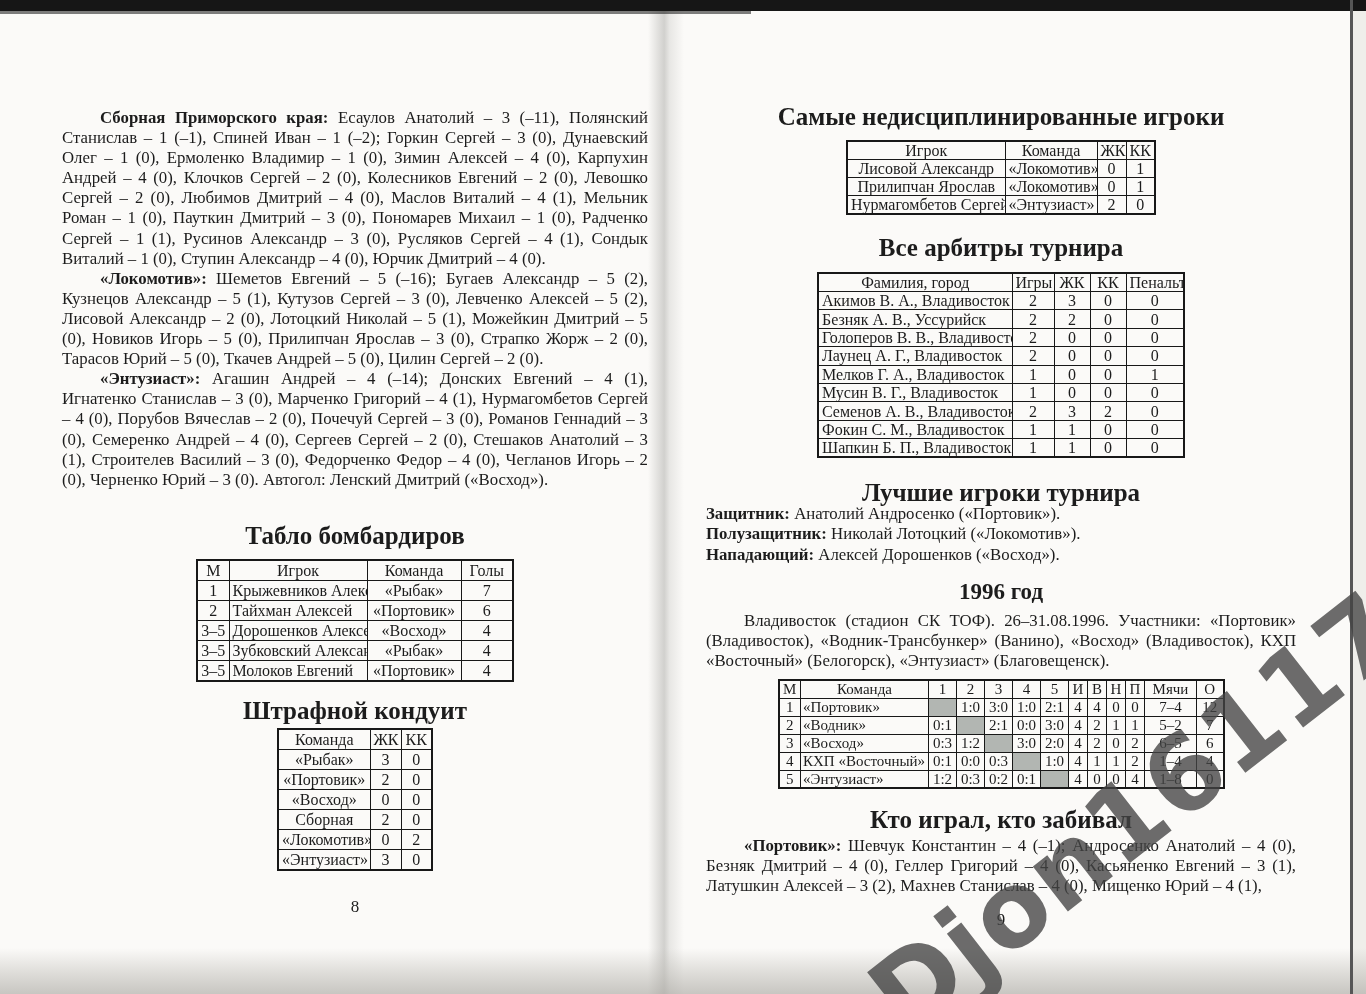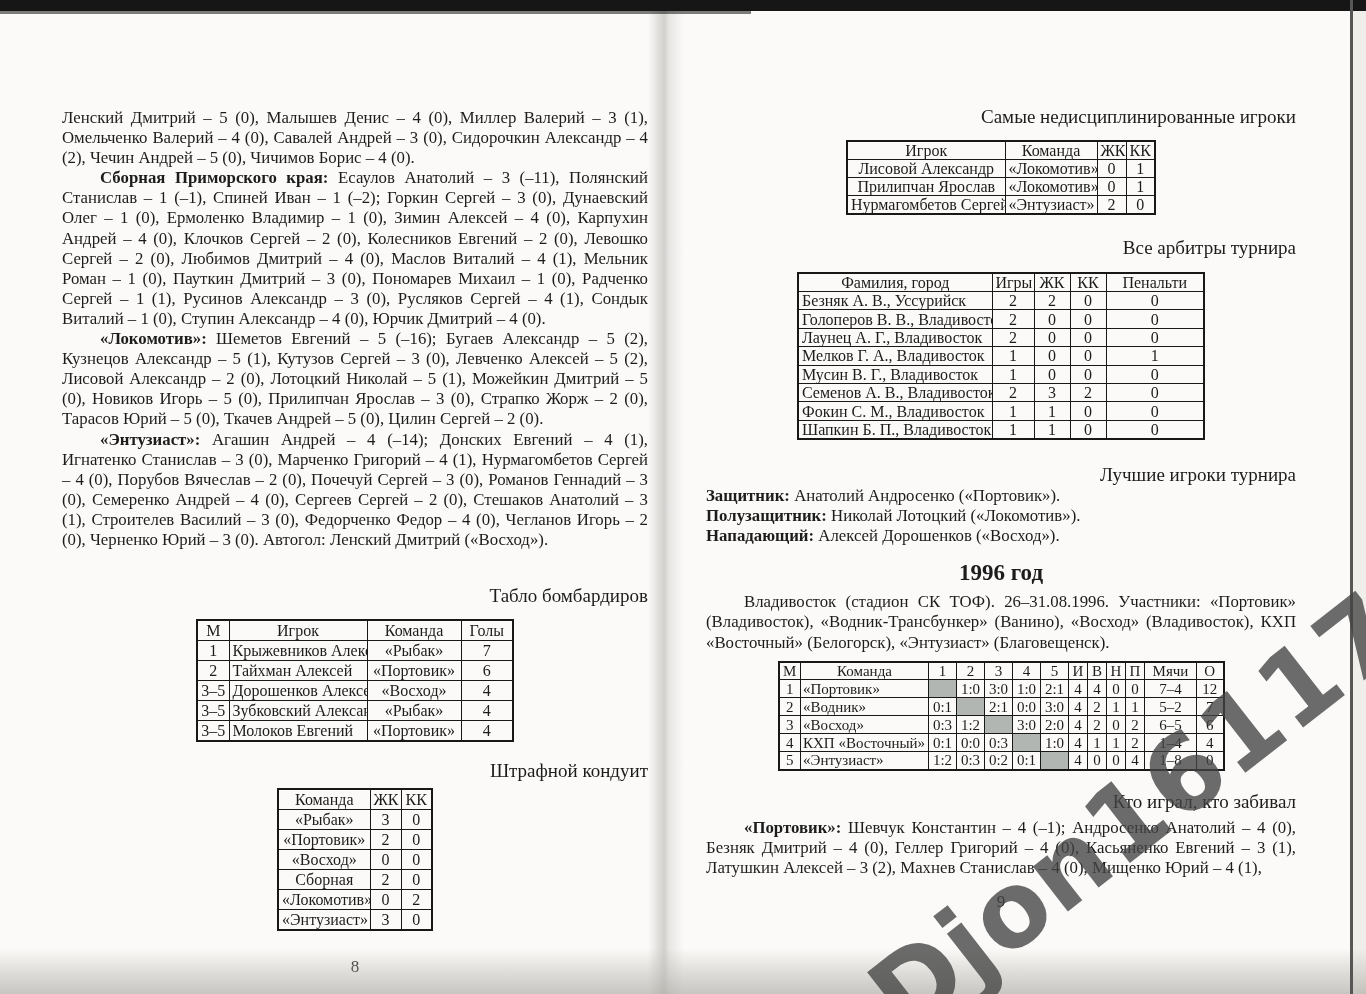--- a/index.html
+++ b/index.html
@@ -26,21 +26,21 @@
   .band-bottom{position:absolute;left:0;top:948px;width:100%;height:46px;
     background:linear-gradient(to bottom,rgba(186,184,178,0) 0%,rgba(186,184,178,.45) 55%,rgba(172,170,164,.65) 100%);z-index:2;}
   
   .page{position:absolute;z-index:1;}
   .page-left{left:62px;top:108px;width:586px;}
   .page-right{left:706px;top:106px;width:590px;}
   
   .para{margin:0;text-align:justify;text-indent:38px;font-size:16.8px;line-height:20.1px;}
   .para.no-indent{text-indent:0;}
   .lead{font-weight:bold;}
-  .h-sec{margin:0;text-align:right;font-weight:normal;font-size:19px;line-height:22px;}
+  .h-sec{margin:0;text-align:center;font-weight:bold;font-size:25px;line-height:22px;}
   .h-year{margin:0;text-align:center;font-weight:bold;font-size:23px;line-height:26px;}
   .bp-line{font-size:16.8px;line-height:20.2px;}
   .pagenum{text-align:center;font-size:17px;}
   
   table{border-collapse:collapse;margin:0 auto;table-layout:fixed;border:2px solid #181818;}
   th,td{border:1.5px solid #181818;text-align:center;padding:0 3px;overflow:hidden;white-space:nowrap;
     font-weight:normal;font-size:16px;height:20px;line-height:19px;}
   td.diag{background:var(--diagonal_cell);}
   .t-scorers{width:318px;}
   .t-scorers th:nth-child(1){width:32px;}
@@ -49,21 +49,21 @@
   .t-scorers td:nth-child(2){text-align:left;}
   .t-pen{width:156px;}
   .t-pen th:nth-child(2){width:31px;}
   .t-pen th:nth-child(3){width:31px;}
   .t-pen th,.t-pen td{height:19.5px;}
   .t-und{width:310px;}
   .t-und th:nth-child(1){width:158px;}
   .t-und th:nth-child(3){width:29px;}
   .t-und th:nth-child(4){width:29px;}
   .t-und th,.t-und td{height:18px;line-height:17px;}
-  .t-ref{width:408px;}
+  .t-ref{width:368px;}
   .t-ref th:nth-child(1){width:194px;}
   .t-ref th:nth-child(2){width:42px;}
   .t-ref th:nth-child(3){width:36px;}
   .t-ref th:nth-child(4){width:36px;}
   .t-ref td:nth-child(1){text-align:left;}
   .t-ref th,.t-ref td{height:18.4px;line-height:17px;}
   .t-stand{width:436px;}
   .t-stand th,.t-stand td{font-size:15px;height:18px;line-height:16px;padding:0 2px;}
   .t-stand th:nth-child(1){width:22px;}
   .t-stand th:nth-child(2){width:128px;}
@@ -89,21 +89,20 @@
 </head>
 <body>
 
 <div class="band-top"></div>
 <div class="gutter"></div>
 <div class="edge-right-area"></div>
 <div class="edge-right-line"></div>
 <div class="band-bottom"></div>
 
 <div class="page page-left">
-  <p class="para no-indent"><span class="lead"></span><span>Ленский Дмитрий – 5 (0), Малышев Денис – 4 (0), Миллер Валерий – 3 (1), Омельченко Валерий – 4 (0), Савалей Андрей – 3 (0), Сидорочкин Александр – 4 (2), Чечин Андрей – 5 (0), Чичимов Борис – 4 (0).</span></p>
   <p class="para"><span class="lead">Сборная Приморского края:</span><span> Есаулов Анатолий – 3 (–11), Полянский Станислав – 1 (–1), Спиней Иван – 1 (–2); Горкин Сергей – 3 (0), Дунаевский Олег – 1 (0), Ермоленко Владимир – 1 (0), Зимин Алексей – 4 (0), Карпухин Андрей – 4 (0), Клочков Сергей – 2 (0), Колесников Евгений – 2 (0), Левошко Сергей – 2 (0), Любимов Дмитрий – 4 (0), Маслов Виталий – 4 (1), Мельник Роман – 1 (0), Пауткин Дмитрий – 3 (0), Пономарев Михаил – 1 (0), Радченко Сергей – 1 (1), Русинов Александр – 3 (0), Русляков Сергей – 4 (1), Сондык Виталий – 1 (0), Ступин Александр – 4 (0), Юрчик Дмитрий – 4 (0).</span></p>
   <p class="para"><span class="lead">«Локомотив»:</span><span> Шеметов Евгений – 5 (–16); Бугаев Александр – 5 (2), Кузнецов Александр – 5 (1), Кутузов Сергей – 3 (0), Левченко Алексей – 5 (2), Лисовой Александр – 2 (0), Лотоцкий Николай – 5 (1), Можейкин Дмитрий – 5 (0), Новиков Игорь – 5 (0), Прилипчан Ярослав – 3 (0), Страпко Жорж – 2 (0), Тарасов Юрий – 5 (0), Ткачев Андрей – 5 (0), Цилин Сергей – 2 (0).</span></p>
   <p class="para"><span class="lead">«Энтузиаст»:</span><span> Агашин Андрей – 4 (–14); Донских Евгений – 4 (1), Игнатенко Станислав – 3 (0), Марченко Григорий – 4 (1), Нурмагомбетов Сергей – 4 (0), Порубов Вячеслав – 2 (0), Почечуй Сергей – 3 (0), Романов Геннадий – 3 (0), Семеренко Андрей – 4 (0), Сергеев Сергей – 2 (0), Стешаков Анатолий – 3 (1), Строителев Василий – 3 (0), Федорченко Федор – 4 (0), Чегланов Игорь – 2 (0), Черненко Юрий – 3 (0). Автогол: Ленский Дмитрий («Восход»).</span></p>
 
   <h2 class="h-sec mt17 mb12">Табло бомбардиров</h2>
   <table class="t-scorers">
     <thead>
         <tr>
           <th>М</th>
           <th>Игрок</th>
@@ -229,20 +228,27 @@
     <thead>
         <tr>
           <th>Фамилия, город</th>
           <th>Игры</th>
           <th>ЖК</th>
           <th>КК</th>
           <th>Пенальти</th>
         </tr>
       </thead>
     <tbody>
+        <tr>
+          <td>Акимов В. А., Владивосток</td>
+          <td>2</td>
+          <td>3</td>
+          <td>0</td>
+          <td>0</td>
+        </tr>
         <tr>
           <td>Безняк А. В., Уссурийск</td>
           <td>2</td>
           <td>2</td>
           <td>0</td>
           <td>0</td>
         </tr>
         <tr>
           <td>Голоперов В. В., Владивосток</td>
           <td>2</td>

